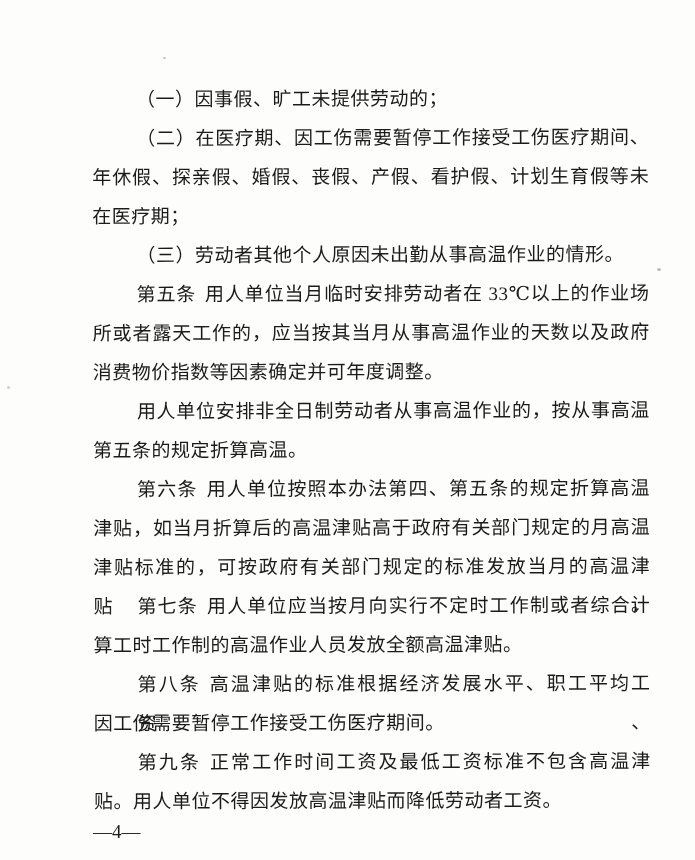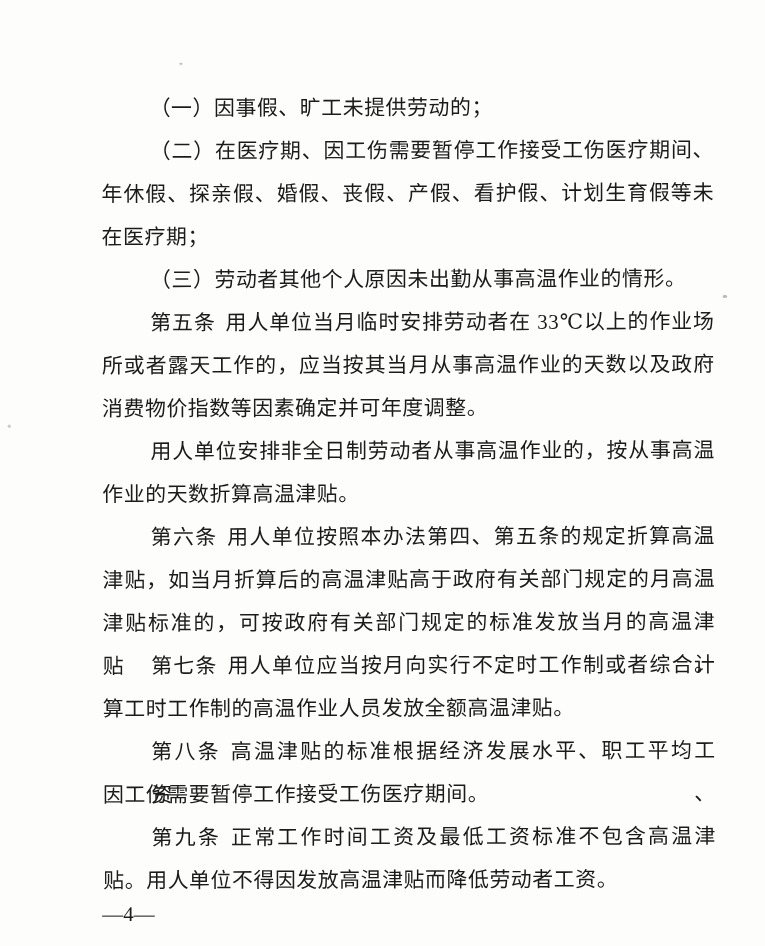--- a/index.html
+++ b/index.html
@@ -45,21 +45,21 @@
   <div class="text-block" style="color: rgb(27, 27, 27);">
       <div class="line indent"><span>（一）因事假、旷工未提供劳动的；</span></div>
       <div class="line indent fill"><span>（二）在医疗期、因工伤需要暂停工作接受工伤医疗期间、</span></div>
       <div class="line fill"><span>年休假、探亲假、婚假、丧假、产假、看护假、计划生育假等未</span></div>
       <div class="line"><span>在医疗期；</span></div>
       <div class="line indent"><span>（三）劳动者其他个人原因未出勤从事高温作业的情形。</span></div>
       <div class="line indent fill"><span class="prefix">第五条</span><span>用人单位当月临时安排劳动者在 33℃以上的作业场</span></div>
       <div class="line fill"><span>所或者露天工作的，应当按其当月从事高温作业的天数以及政府</span></div>
       <div class="line"><span>消费物价指数等因素确定并可年度调整。</span></div>
       <div class="line indent fill"><span>用人单位安排非全日制劳动者从事高温作业的，按从事高温</span></div>
-      <div class="line"><span>作业的天数折算高温津贴。</span></div>
+      <div class="line"><span>第五条的规定折算高温。</span></div>
       <div class="line indent fill"><span class="prefix">第六条</span><span>用人单位按照本办法第四、第五条的规定折算高温</span></div>
       <div class="line fill"><span>津贴，如当月折算后的高温津贴高于政府有关部门规定的月高温</span></div>
       <div class="line fill"><span>津贴标准的，可按政府有关部门规定的标准发放当月的高温津贴。</span></div>
       <div class="line indent fill"><span class="prefix">第七条</span><span>用人单位应当按月向实行不定时工作制或者综合计</span></div>
       <div class="line"><span>算工时工作制的高温作业人员发放全额高温津贴。</span></div>
       <div class="line indent fill"><span class="prefix">第八条</span><span>高温津贴的标准根据经济发展水平、职工平均工资、</span></div>
       <div class="line"><span>因工伤需要暂停工作接受工伤医疗期间。</span></div>
       <div class="line indent fill"><span class="prefix">第九条</span><span>正常工作时间工资及最低工资标准不包含高温津</span></div>
       <div class="line"><span>贴。用人单位不得因发放高温津贴而降低劳动者工资。</span></div>
     </div>

